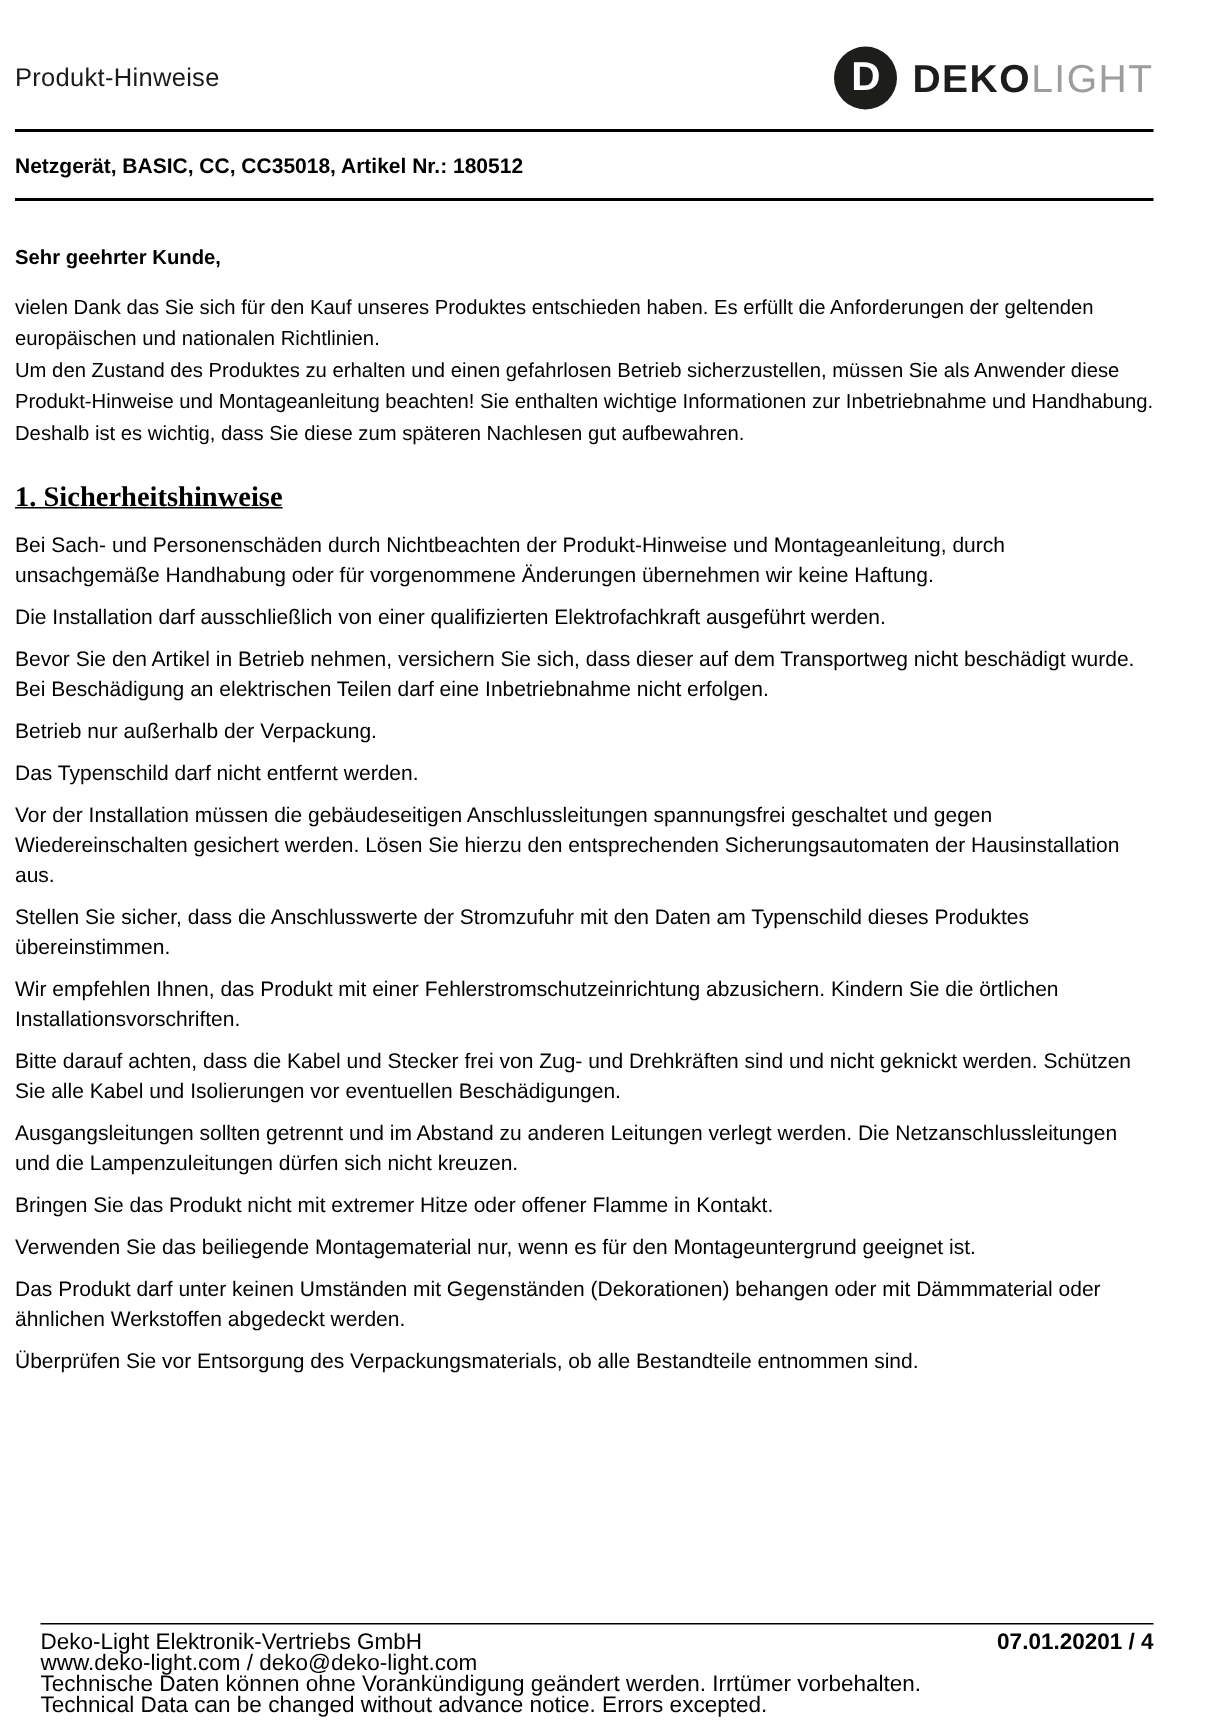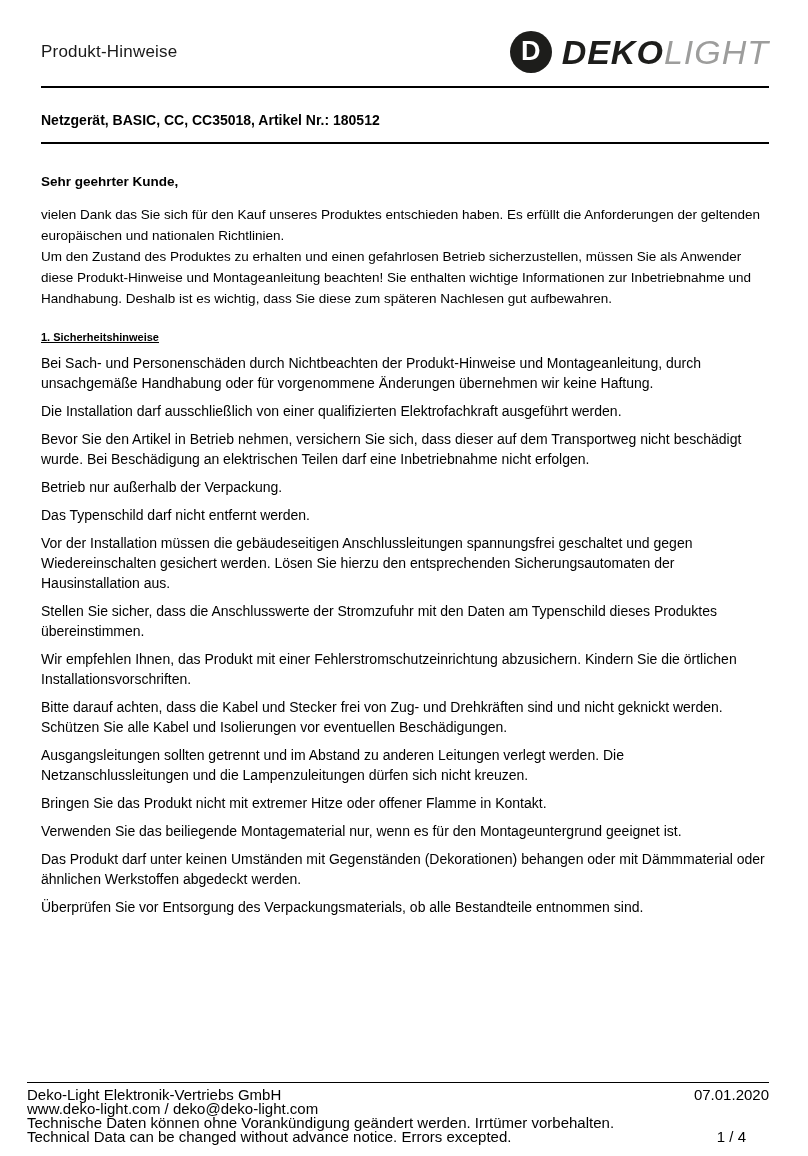--- a/index.html
+++ b/index.html
@@ -6,21 +6,21 @@
   html, body { background: #ffffff; }
   body {
     font-family: "Liberation Sans", sans-serif;
     color: #1a1a1a;
   }
   .page {
     position: relative;
     width: 796px;
     height: 1156px;
     background: #ffffff;
-    padding: 26px 27px 0 41px;
+    padding: 26px 27px 0 10px;
     overflow: hidden;
   }
 
   
   .header {
     display: flex;
     justify-content: space-between;
     align-items: center;
     height: 52px;
   }
@@ -45,36 +45,35 @@
     justify-content: center;
   }
   .logo-circle span {
     color: #ffffff;
     font-size: 27px;
     font-weight: 700;
     line-height: 1;
     transform: translateY(-1px);
   }
   .logo-text {
-    font-size: 34px;
+    font-size: 26px;
     letter-spacing: 1px;
     line-height: 1;
     white-space: nowrap;
-    font-style: italic;
   }
   .logo-deko { font-weight: 700; color: #1d1d1b; }
   .logo-light { font-weight: 400; color: #9d9d9c; }
 
   
   .rule { border: none; border-top: 2px solid #000000; margin-top: 8px; }
   .rule-2 { border: none; border-top: 2px solid #000000; }
 
   
   .product-title {
-    margin-top: 24px;
+    margin-top: 14px;
     font-size: 14px;
     font-weight: 700;
     color: #000000;
   }
   .rule-under-title { margin-top: 14px; }
 
   
   .salutation {
     margin-top: 30px;
     font-size: 13.5px;
@@ -82,24 +81,25 @@
     color: #000000;
   }
   .intro-block { margin-top: 15px; }
   .intro {
     font-size: 13.5px;
     line-height: 21px;
     color: #000000;
   }
   .section-heading {
     margin-top: 22px;
-    font-size: 11px;
+    font-size: 19px;
     font-weight: 700;
     text-decoration: underline;
     color: #000000;
+    font-family: Liberation Serif, serif;
   }
   .paragraphs { margin-top: 10px; }
   .para {
     font-size: 14px;
     line-height: 20px;
     color: #000000;
     margin-bottom: 8px;
   }
 
   
@@ -118,24 +118,25 @@
     display: flex;
     justify-content: space-between;
   }
   .footer-left div, .footer-right div {
     font-size: 15px;
     line-height: 14px;
     color: #000000;
   }
   .footer-right {
     display: flex;
-    flex-direction: column;
+    flex-direction: row;
     justify-content: space-between;
-    align-items: center;
+    align-items: flex-start;
     text-align: right;
+    font-weight: bold;
   }
 </style>
 </head>
 <body>
 
 <div class="page">
 
   <div class="header">
     <div class="page-title">Produkt-Hinweise</div>
     <div class="logo">

